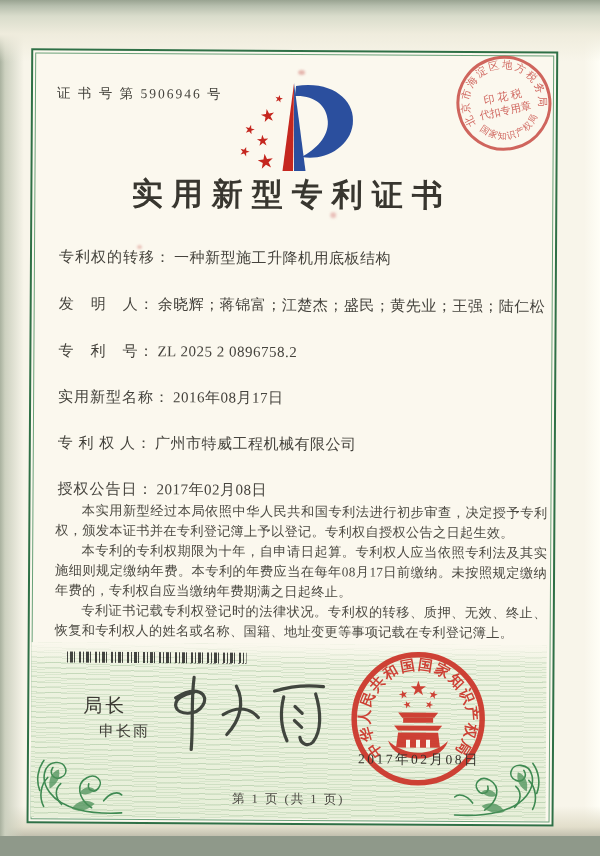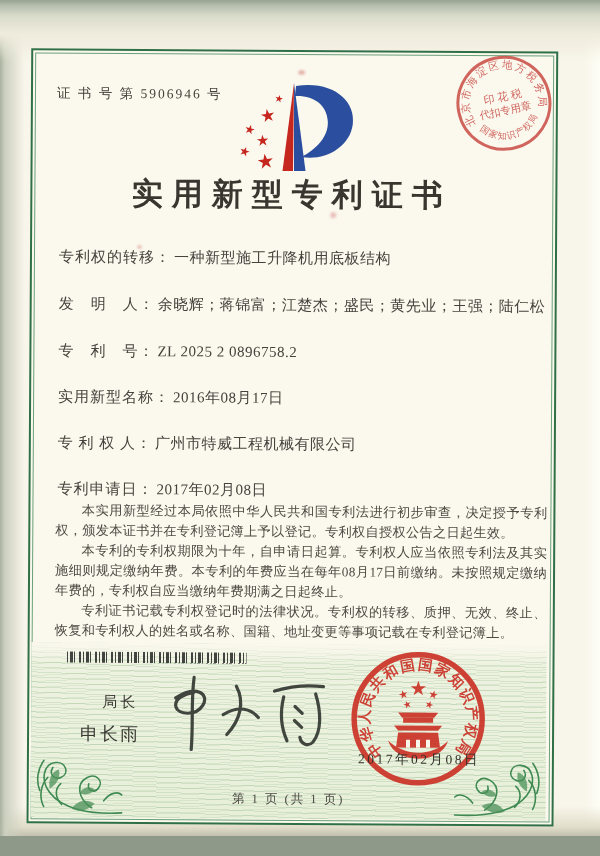--- a/index.html
+++ b/index.html
@@ -41,22 +41,22 @@
             font-size:13.2px;line-height:20px;text-align:justify;}
   .bodytext p{margin:0;text-indent:2em;letter-spacing:0.3px;}
 
   .barcode{position:absolute;left:68px;top:653px;width:180px;height:11px;opacity:.82;
     background:repeating-linear-gradient(90deg,
       #1d1d1d 0 1.5px,transparent 1.5px 3px,
       #1d1d1d 3px 6px,transparent 6px 7.5px,
       #1d1d1d 7.5px 8.5px,transparent 8.5px 12px,
       #1d1d1d 12px 14px,transparent 14px 16px);}
 
-  .director-label{position:absolute;left:104px;top:694px;font-size:15px;letter-spacing:3px;color:#3c3a34;}
-  .director-name{position:absolute;left:82px;top:723px;font-size:18px;letter-spacing:2px;color:#3c3a34;}
+  .director-label{position:absolute;left:85px;top:694px;font-size:19px;letter-spacing:3px;color:#3c3a34;}
+  .director-name{position:absolute;left:101px;top:723px;font-size:15px;letter-spacing:2px;color:#3c3a34;}
   .signature{position:absolute;left:165px;top:660px;width:180px;height:108px;}
 
   .seal{position:absolute;left:350px;top:648px;width:140px;height:140px;opacity:.93;}
   .seal-date{position:absolute;left:360px;top:750px;font-size:13.5px;letter-spacing:2.5px;
              color:#33302a;z-index:5;}
 
   .tax-stamp{position:absolute;left:452px;top:52px;width:100px;height:100px;
              transform:rotate(-12deg);opacity:.8;}
 
   .logo{position:absolute;left:230px;top:80px;width:148px;height:96px;}
@@ -134,21 +134,21 @@
   <div class="field f2">
     <span class="lab">专　利　号：</span><span class="val">ZL 2025 2 0896758.2</span>
   </div>
   <div class="field f3">
     <span class="lab">实用新型名称：</span><span class="val">2016年08月17日</span>
   </div>
   <div class="field f4">
     <span class="lab">专 利 权 人：</span><span class="val">广州市特威工程机械有限公司</span>
   </div>
   <div class="field f5">
-    <span class="lab">专利申请日：</span><span class="val">2017年02月08日</span>
+    <span class="lab">授权公告日：</span><span class="val">2017年02月08日</span>
   </div>
 
   <div class="bodytext">
     <p>本实用新型经过本局依照中华人民共和国专利法进行初步审查，决定授予专利权，颁发本证书并在专利登记簿上予以登记。专利权自授权公告之日起生效。</p>
     <p>本专利的专利权期限为十年，自申请日起算。专利权人应当依照专利法及其实施细则规定缴纳年费。本专利的年费应当在每年08月17日前缴纳。未按照规定缴纳年费的，专利权自应当缴纳年费期满之日起终止。</p>
     <p>专利证书记载专利权登记时的法律状况。专利权的转移、质押、无效、终止、恢复和专利权人的姓名或名称、国籍、地址变更等事项记载在专利登记簿上。</p>
   </div>
 
   <div class="barcode"></div>
 

